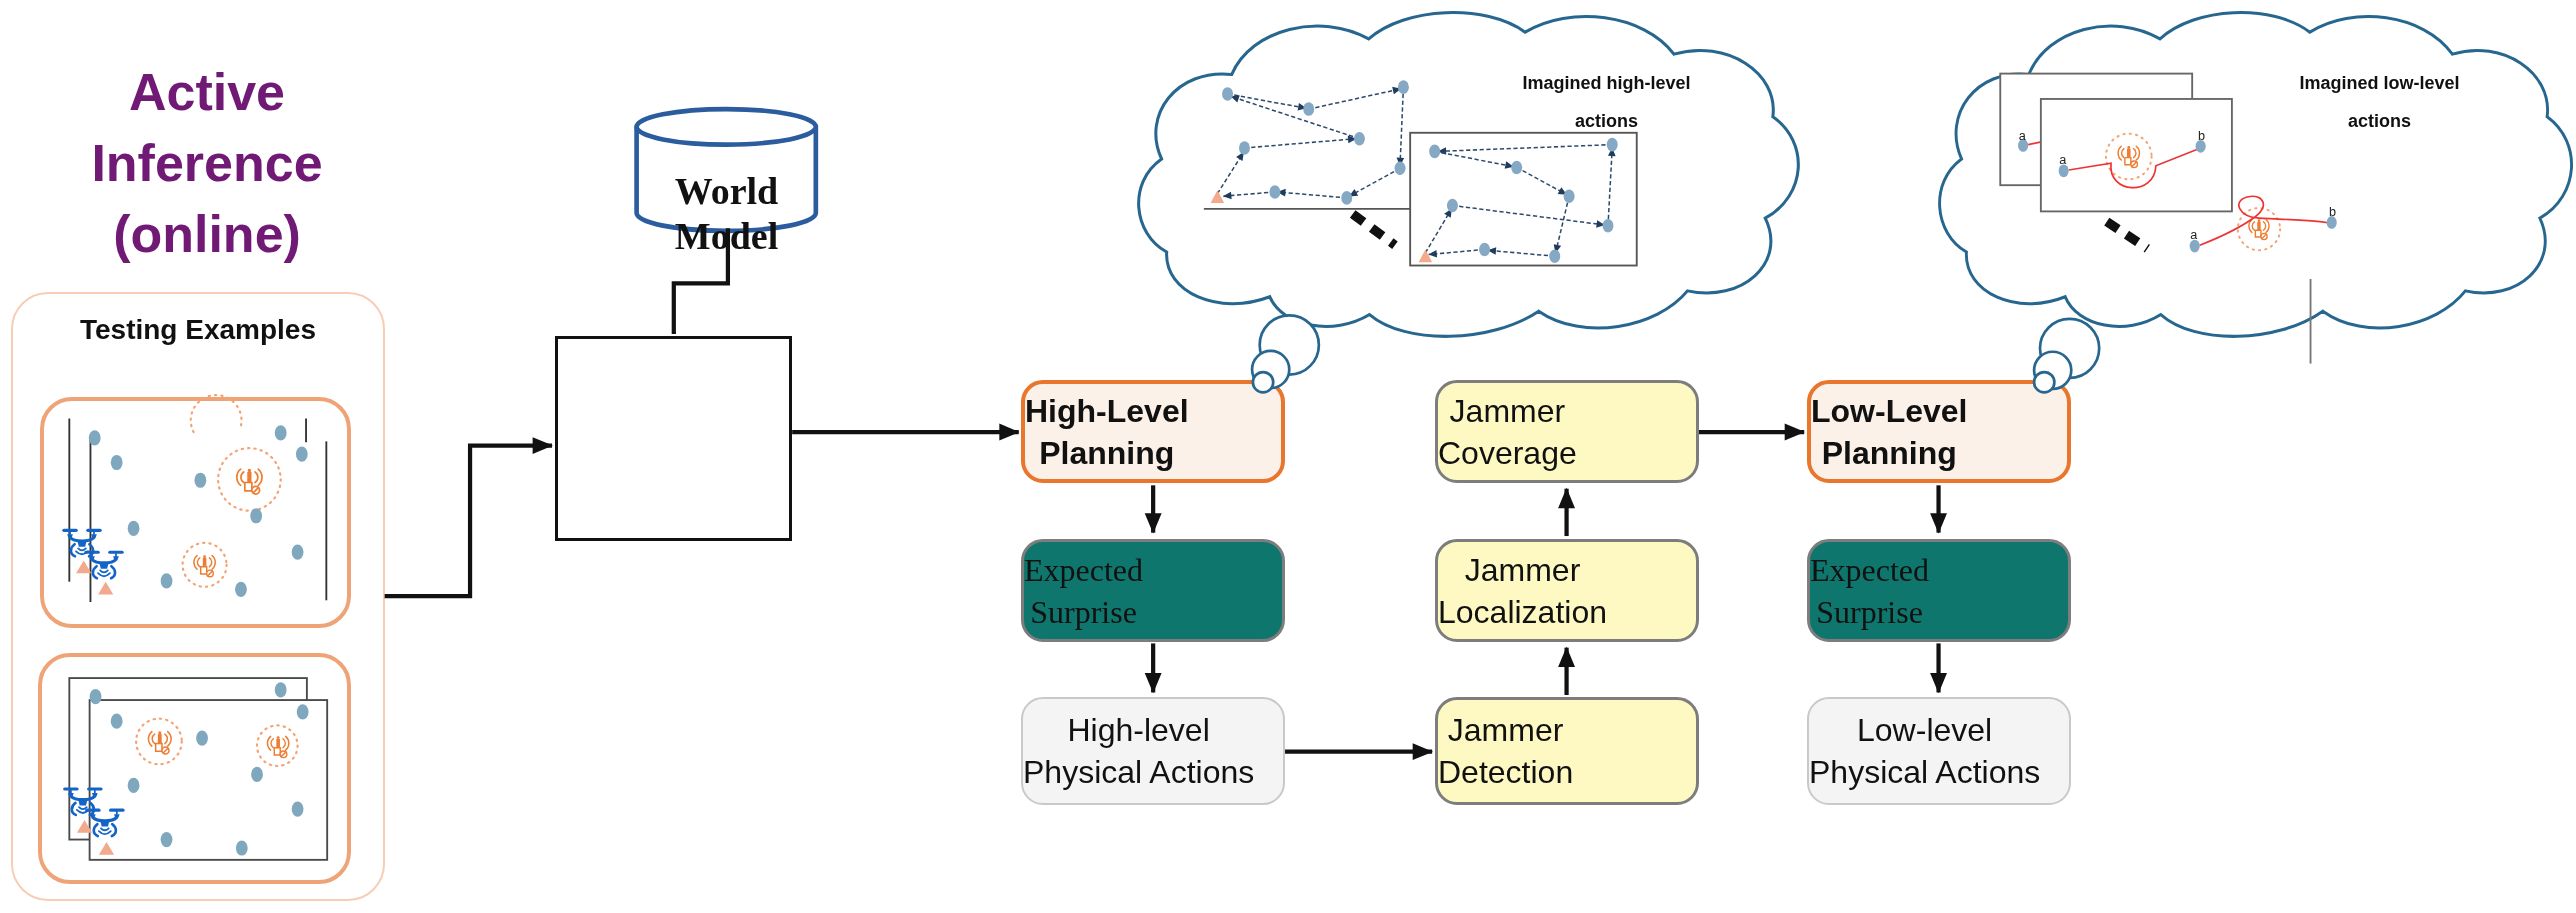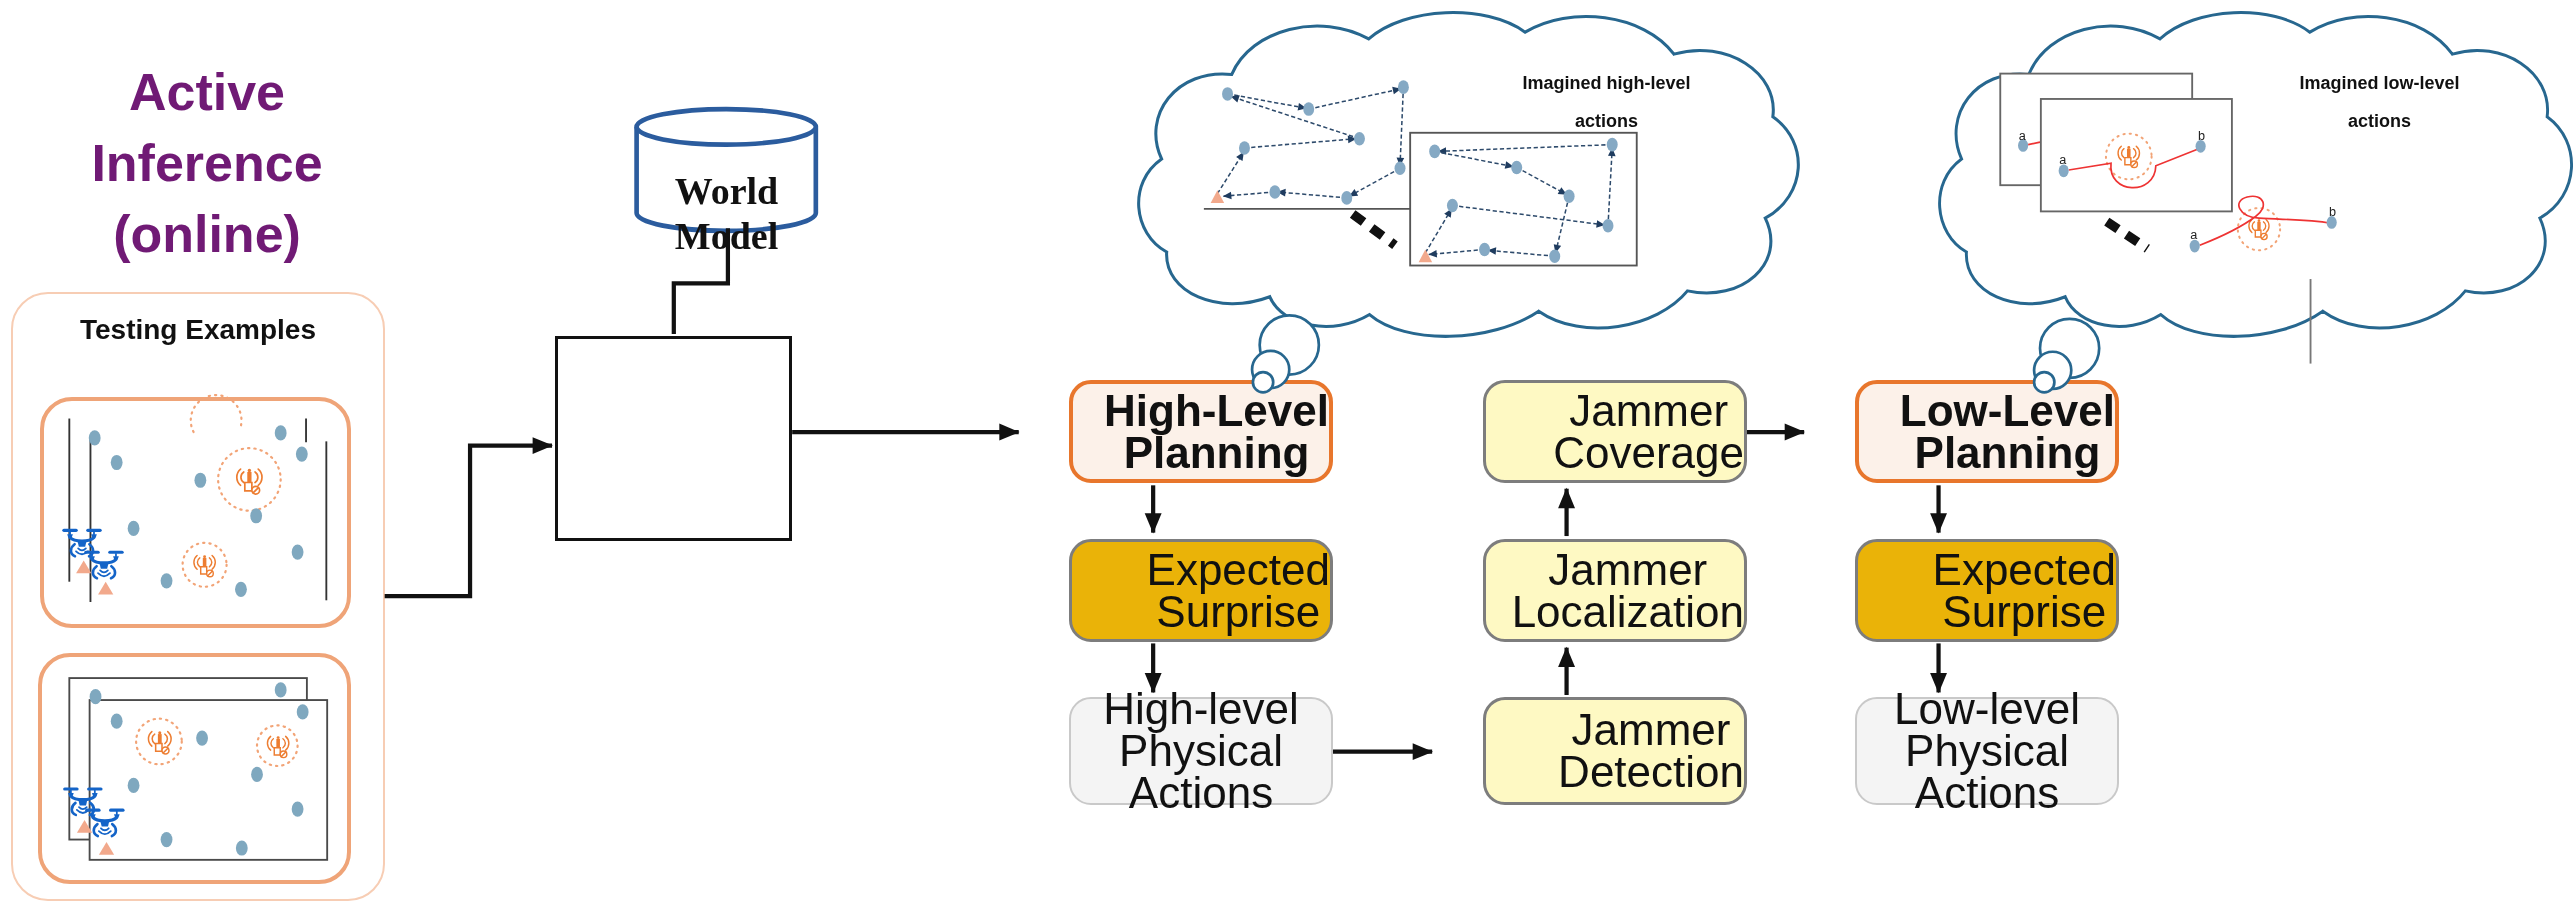--- a/index.html
+++ b/index.html
@@ -11,24 +11,24 @@
          text-align:center;color:#701a75;}
   #testing-panel{left:11px;top:292px;width:374px;height:609px;border:2.5px solid #F7CDB4;
                  border-radius:37px;box-sizing:border-box;}
   #testing-title{left:11px;top:314px;width:374px;text-align:center;font-size:28px;font-weight:700;}
   .inner-panel{position:absolute;border:4.2px solid #EFA478;border-radius:32px;background:#fff;box-sizing:border-box;}
   #inner-a{left:40px;top:397px;width:311px;height:231px;}
   #inner-b{left:38px;top:653px;width:313px;height:231px;}
   #drone-box{left:555px;top:336px;width:237px;height:205px;border:3.4px solid #111;background:#fff;box-sizing:border-box;z-index:10;}
   #world-model-label{left:637px;top:138px;width:179px;text-align:center;
       font-family:"Liberation Serif",serif;font-weight:700;font-size:38px;line-height:45px;z-index:6;margin-top:31px;}
-  .fbox{position:absolute;border-radius:22px;display:flex;align-items:center;justify-content:flex-end;
-        text-align:center;font-size:44px;line-height:42px;box-sizing:border-box;z-index:10;margin-left:48px;}
+  .fbox{position:absolute;border-radius:22px;display:flex;align-items:center;justify-content:flex-start;
+        text-align:center;font-size:32px;line-height:42px;box-sizing:border-box;z-index:10;}
   .planning{border:4.2px solid #E8762C;background:#FCF1E9;font-weight:700;}
-  .surprise{border:3.4px solid #7D7D7D;background:#eab308;}
+  .surprise{border:3.4px solid #7D7D7D;background:#0f766e;font-family:Liberation Serif, serif;}
   .jambox{border:3.4px solid #7D7D7D;background:#fef9c3;}
   .actions{border:2.5px solid #C9C9C9;background:#F4F4F4;}
   .cloud-caption{position:absolute;width:279px;text-align:center;font-size:18px;line-height:38px;
         font-weight:700;z-index:6;}
   svg{position:absolute;left:0;top:0;}
   #under-svg{z-index:5;}
   #over-svg{z-index:20;pointer-events:none;}
 </style>
 </head>
 <body>

